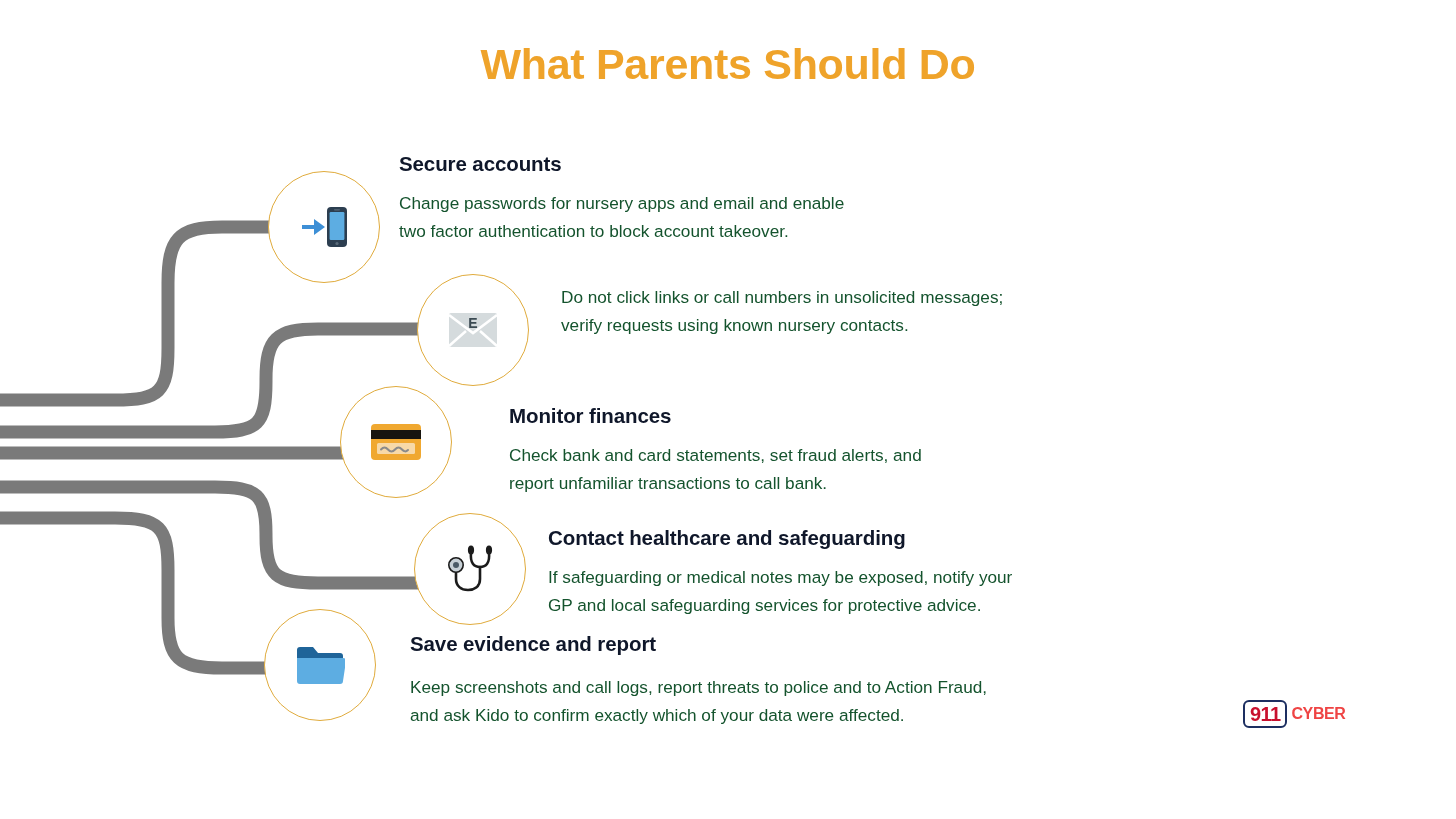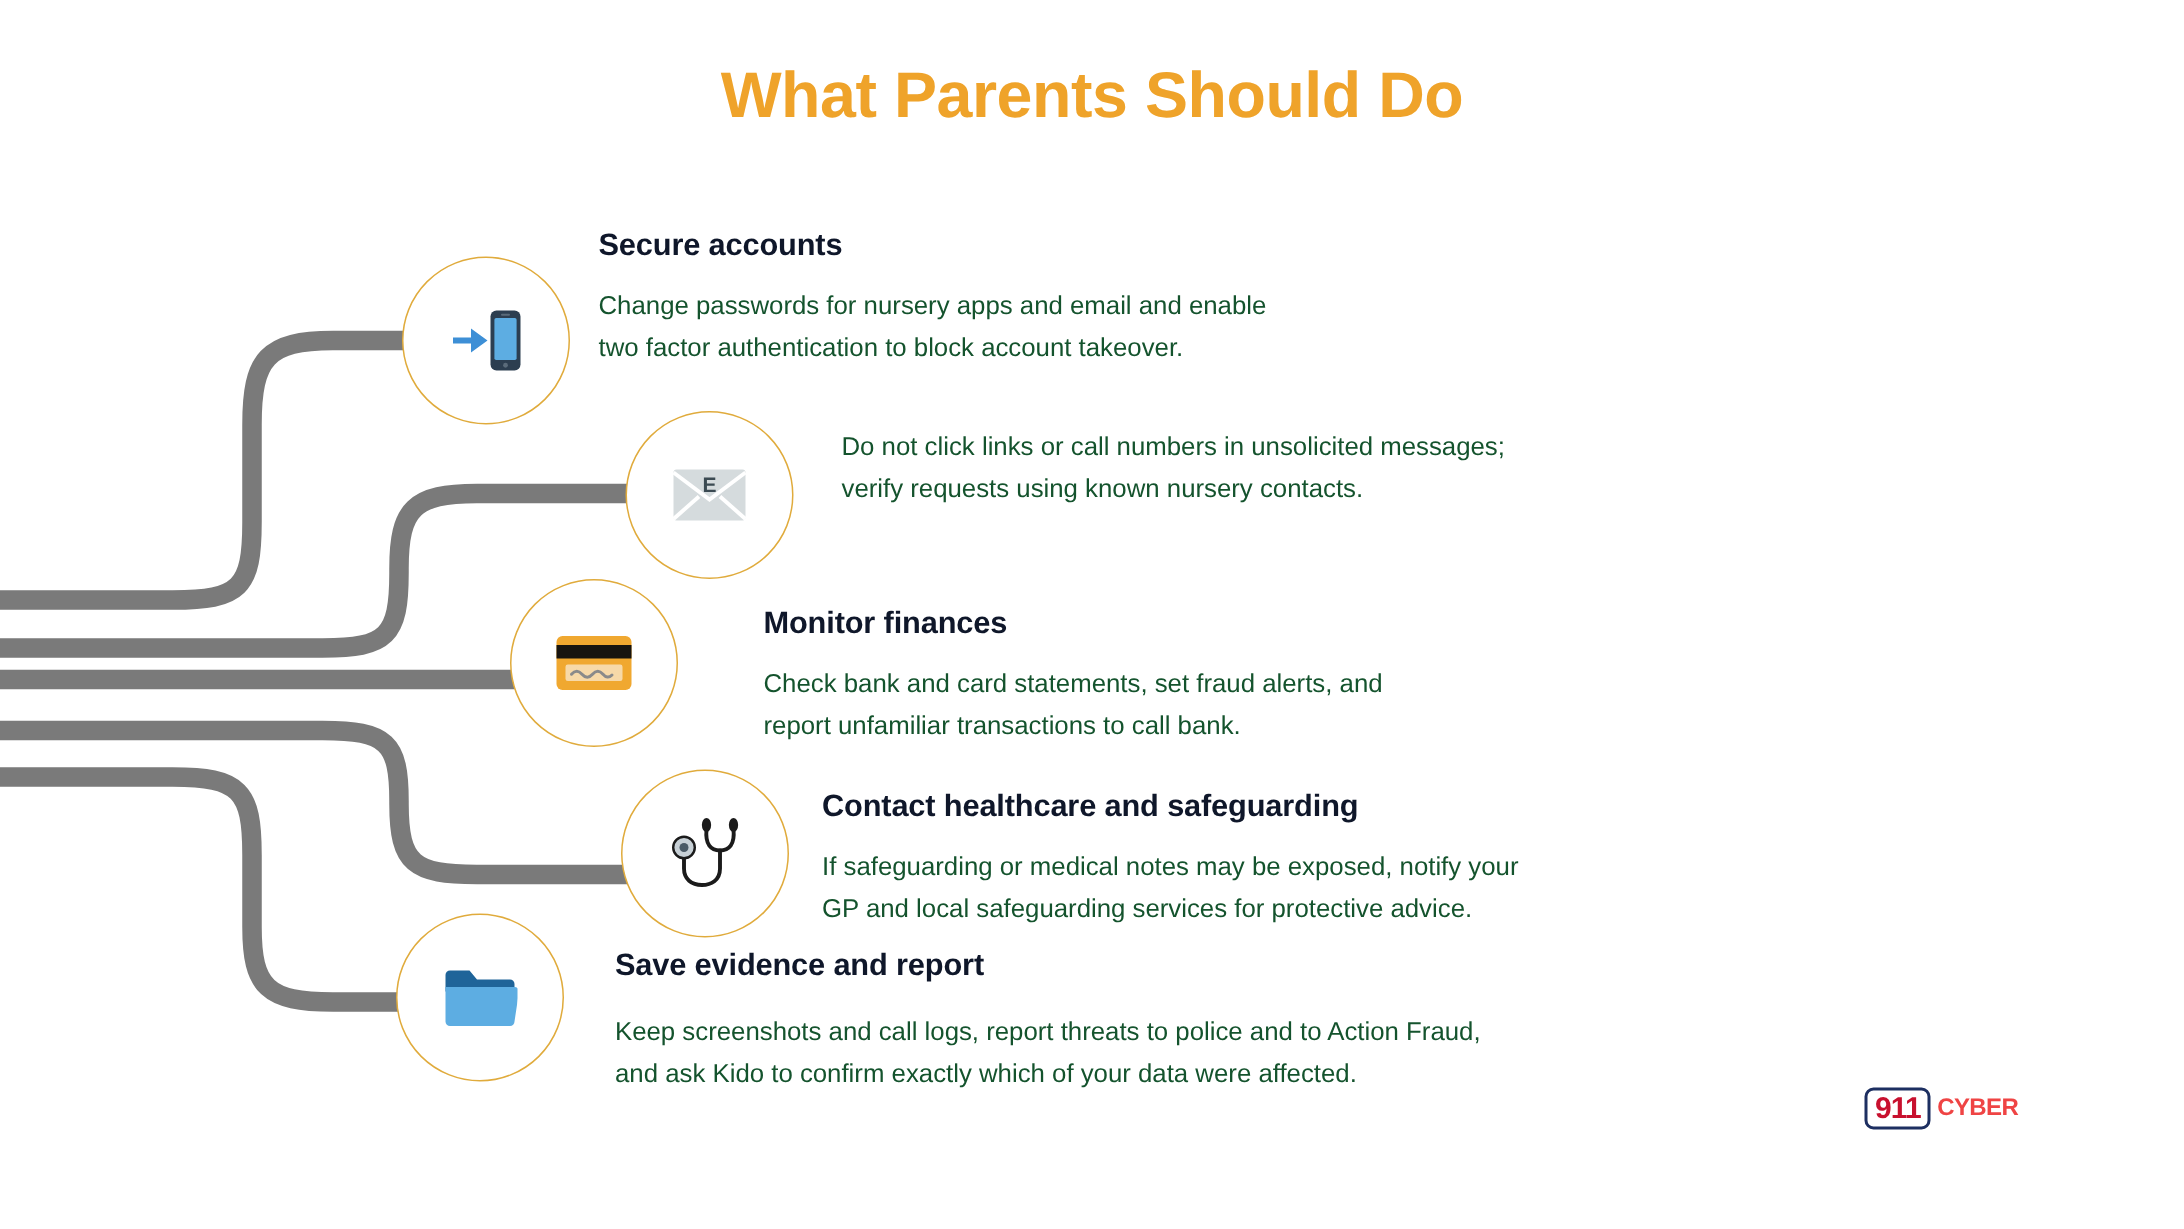--- a/index.html
+++ b/index.html
@@ -58,21 +58,20 @@
     white-space:pre-line;
   }
 
   
   .logo {
     position:absolute;
     left:1243px; top:700px;
     display:flex;
     align-items:center;
     gap:4px;
-    margin-top:25px;
   }
   .logo-badge {
     border:2.4px solid #1d2f61;
     border-radius:6px;
     padding:2px 5px 2px 5px;
     display:flex;
     align-items:center;
     justify-content:center;
   }
   .logo-911 {

